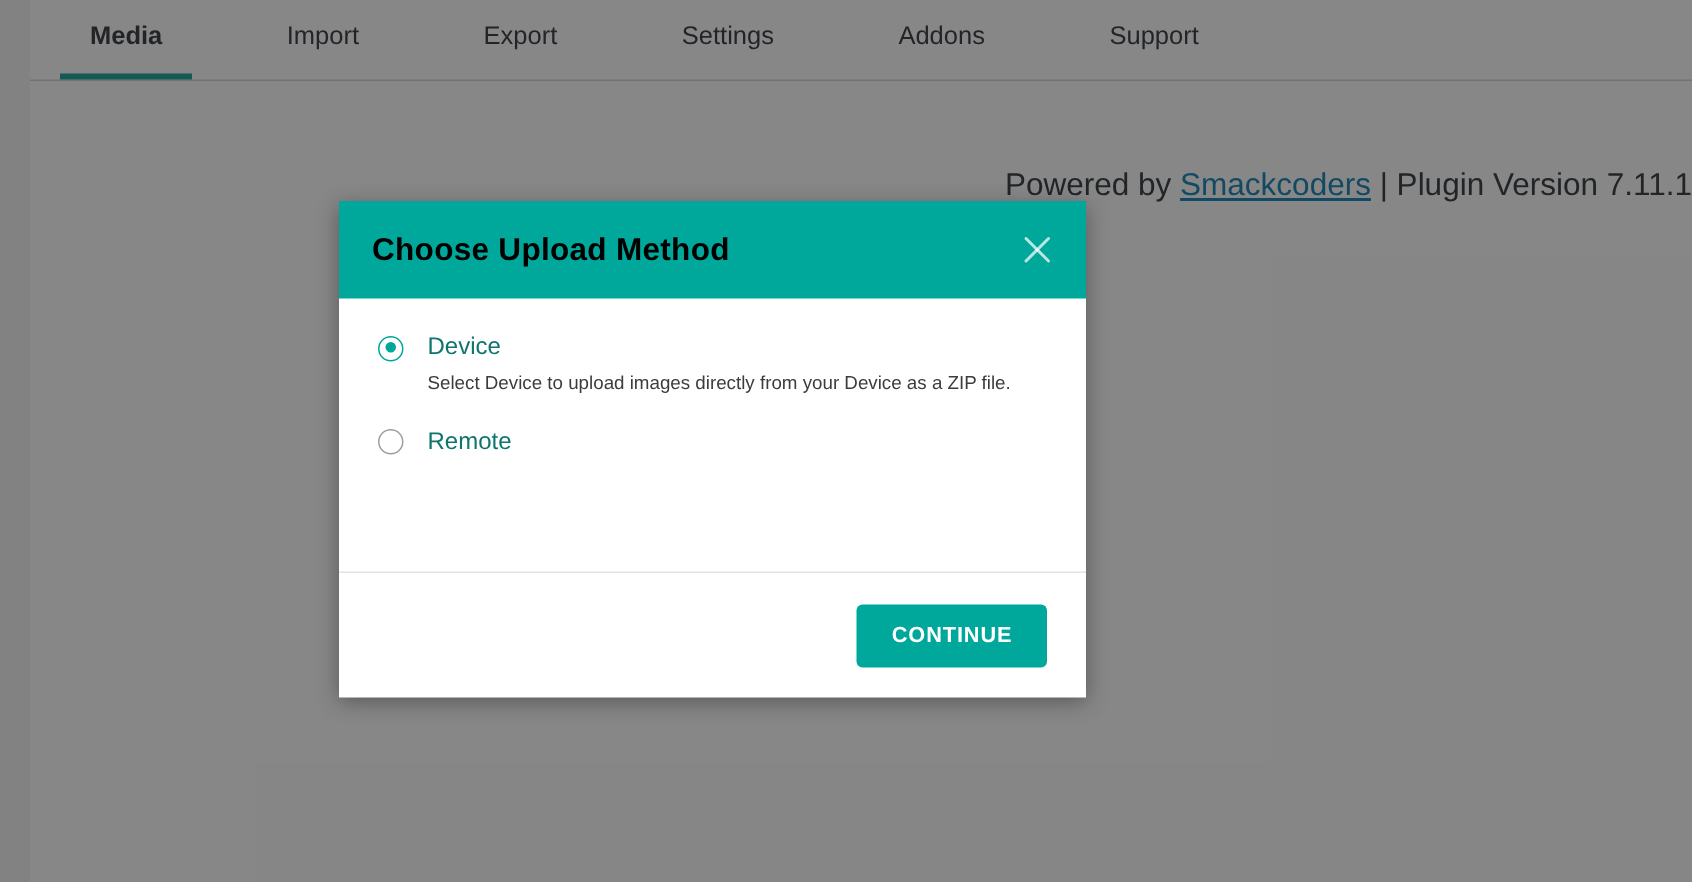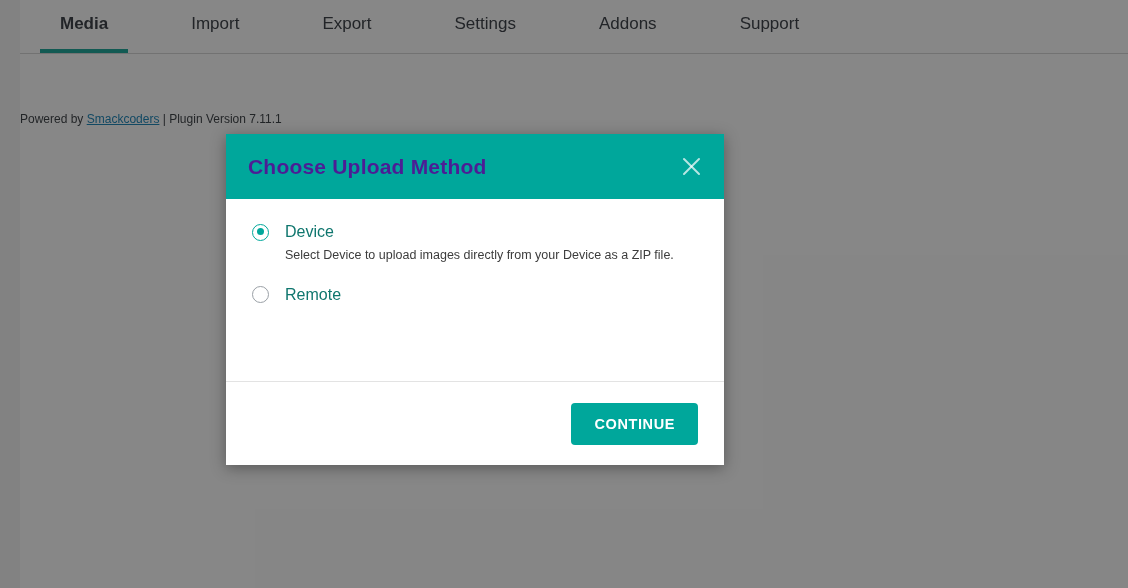--- a/index.html
+++ b/index.html
@@ -75,22 +75,22 @@
     height: 4px;
     background: #009688;
   }
 
   
   .powered {
     position: absolute;
     left: 0;
     top: 112px;
     width: 1108px;
-    text-align: left;
-    font-size: 12px;
+    text-align: right;
+    font-size: 21px;
     color: #23282d;
   }
   .powered a {
     color: #0073aa;
     text-decoration: underline;
   }
 
   
   .overlay {
     position: absolute;
@@ -111,21 +111,21 @@
   .dialog-header {
     height: 65px;
     background: #00a79b;
     display: flex;
     align-items: center;
     justify-content: space-between;
     padding: 0 18px 0 22px;
     box-sizing: border-box;
   }
   .dialog-title {
-    color: #4c1d95;
+    color: #000000;
     font-size: 21px;
     font-weight: bold;
     letter-spacing: 0.2px;
   }
   .close-btn {
     width: 30px;
     height: 30px;
     display: flex;
     align-items: center;
     justify-content: center;

